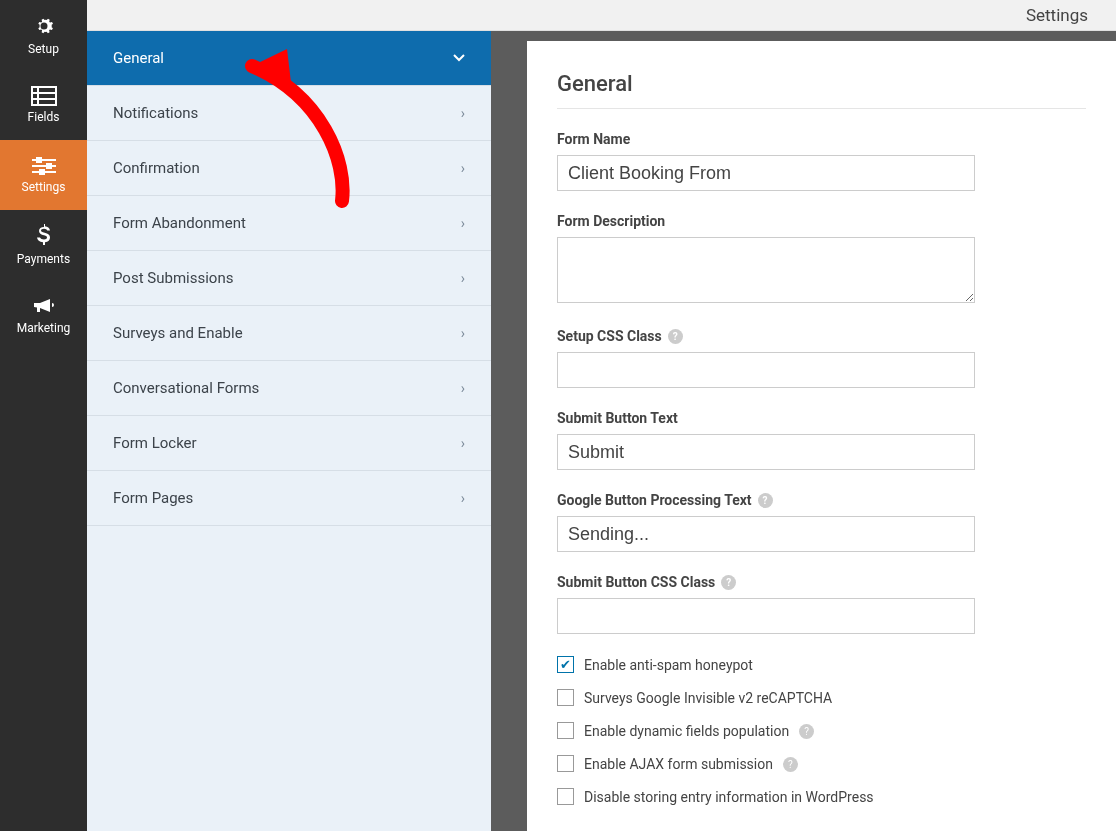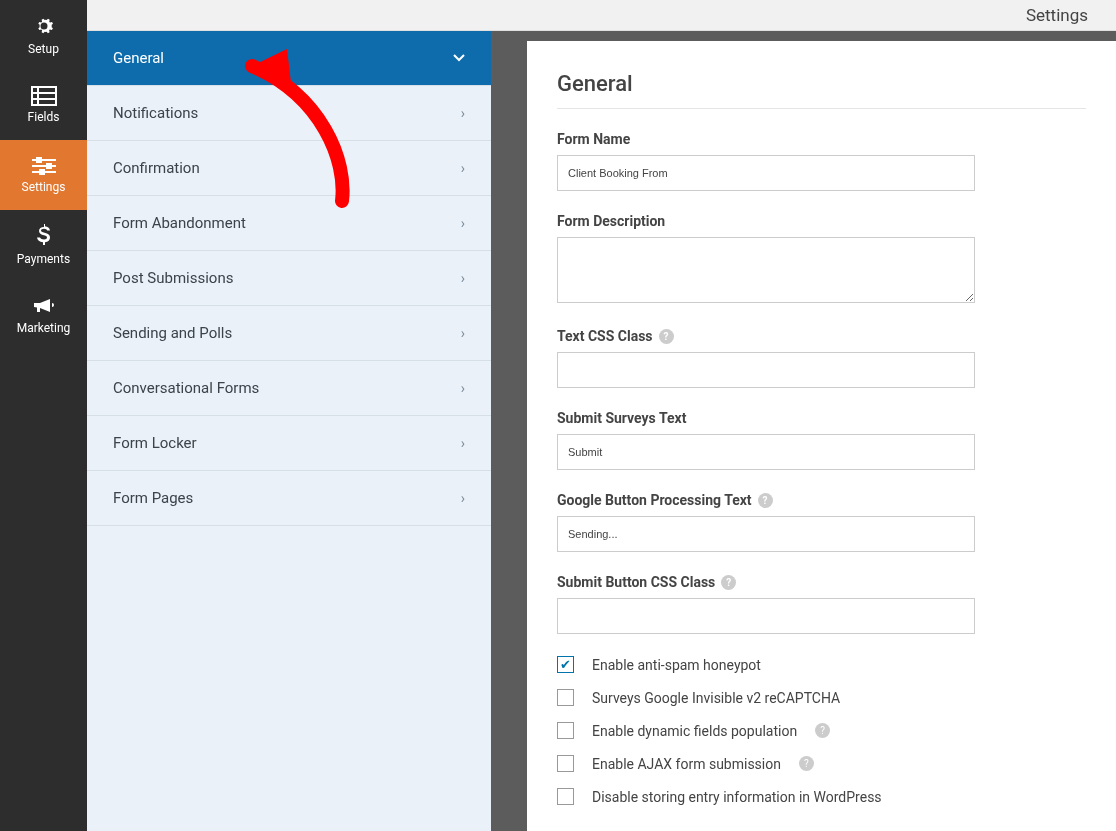--- a/index.html
+++ b/index.html
@@ -34,24 +34,24 @@
 
   
   .main { flex: 1; background: #5c5c5c; padding-top: 10px; }
   .main-card { background: #fff; margin-left:0; margin-right: 0; padding: 30px 30px 10px 30px; height: 100%; overflow: hidden; }
   .main-card h2 { font-size: 22px; font-weight: 500; color: #444; margin-bottom: 12px; }
   .hr { border: none; border-top: 1px solid #e5e5e5; margin-bottom: 22px; }
 
   .field { margin-bottom: 22px; }
   .field-label { font-size: 14px; color: #444; margin-bottom: 8px; display: flex; align-items: center; gap: 6px; font-weight: bold; }
   .help-icon { width: 15px; height: 15px; border-radius: 50%; background: #ccc; color: #fff; font-size: 10px; display: inline-flex; align-items: center; justify-content: center; }
-  .text-input { width: 418px; max-width: 100%; height: 36px; border: 1px solid #ccc; padding: 0 10px; font-size: 11px; color: #444; }
+  .text-input { width: 418px; max-width: 100%; height: 36px; border: 1px solid #ccc; padding: 0 10px; font-size: 18px; color: #444; }
   textarea.text-input { height: 66px; padding: 8px 10px; resize: both; }
 
-  .checkbox-row { display: flex; align-items: center; gap: 18px; margin-bottom: 16px; color: #444; font-size: 14px; }
+  .checkbox-row { display: flex; align-items: flex-end; gap: 10px; margin-bottom: 16px; color: #444; font-size: 14px; }
   .cbx { width: 17px; height: 17px; border: 1px solid #999; display: inline-flex; align-items: center; justify-content: center; background: #fff; }
   .cbx.checked { border-color: #0073aa; }
   .cbx.checked::after { content: "✔"; color: #0073aa; font-size: 13px; line-height: 1; }
 
   svg { display:block; }
 </style>
 </head>
 <body>
 
 <div class="app">
@@ -137,21 +137,21 @@
         </div>
         <div class="panel-item">
           <span>Form Abandonment</span>
           <span class="chev">›</span>
         </div>
         <div class="panel-item">
           <span>Post Submissions</span>
           <span class="chev">›</span>
         </div>
         <div class="panel-item">
-          <span>Sending and Polls</span>
+          <span>Surveys and Enable</span>
           <span class="chev">›</span>
         </div>
         <div class="panel-item">
           <span>Conversational Forms</span>
           <span class="chev">›</span>
         </div>
         <div class="panel-item">
           <span>Form Locker</span>
           <span class="chev">›</span>
         </div>
@@ -178,28 +178,28 @@
             <input class="text-input" type="text" value="Client Booking From" style="">
           </div>
 
           <div class="field">
             <div class="field-label">Form Description</div>
             <textarea class="text-input" style=""></textarea>
           </div>
 
           <div class="field">
             <div class="field-label">
-              <span>Text CSS Class</span>
+              <span>Setup CSS Class</span>
               <span class="help-icon">?</span>
             </div>
             <input class="text-input" type="text" style="">
           </div>
 
           <div class="field">
-            <div class="field-label">Submit Surveys Text</div>
+            <div class="field-label">Submit Button Text</div>
             <input class="text-input" type="text" value="Submit" style="">
           </div>
 
           <div class="field">
             <div class="field-label">
               <span>Google Button Processing Text</span>
               <span class="help-icon">?</span>
             </div>
             <input class="text-input" type="text" value="Sending..." style="">
           </div>

